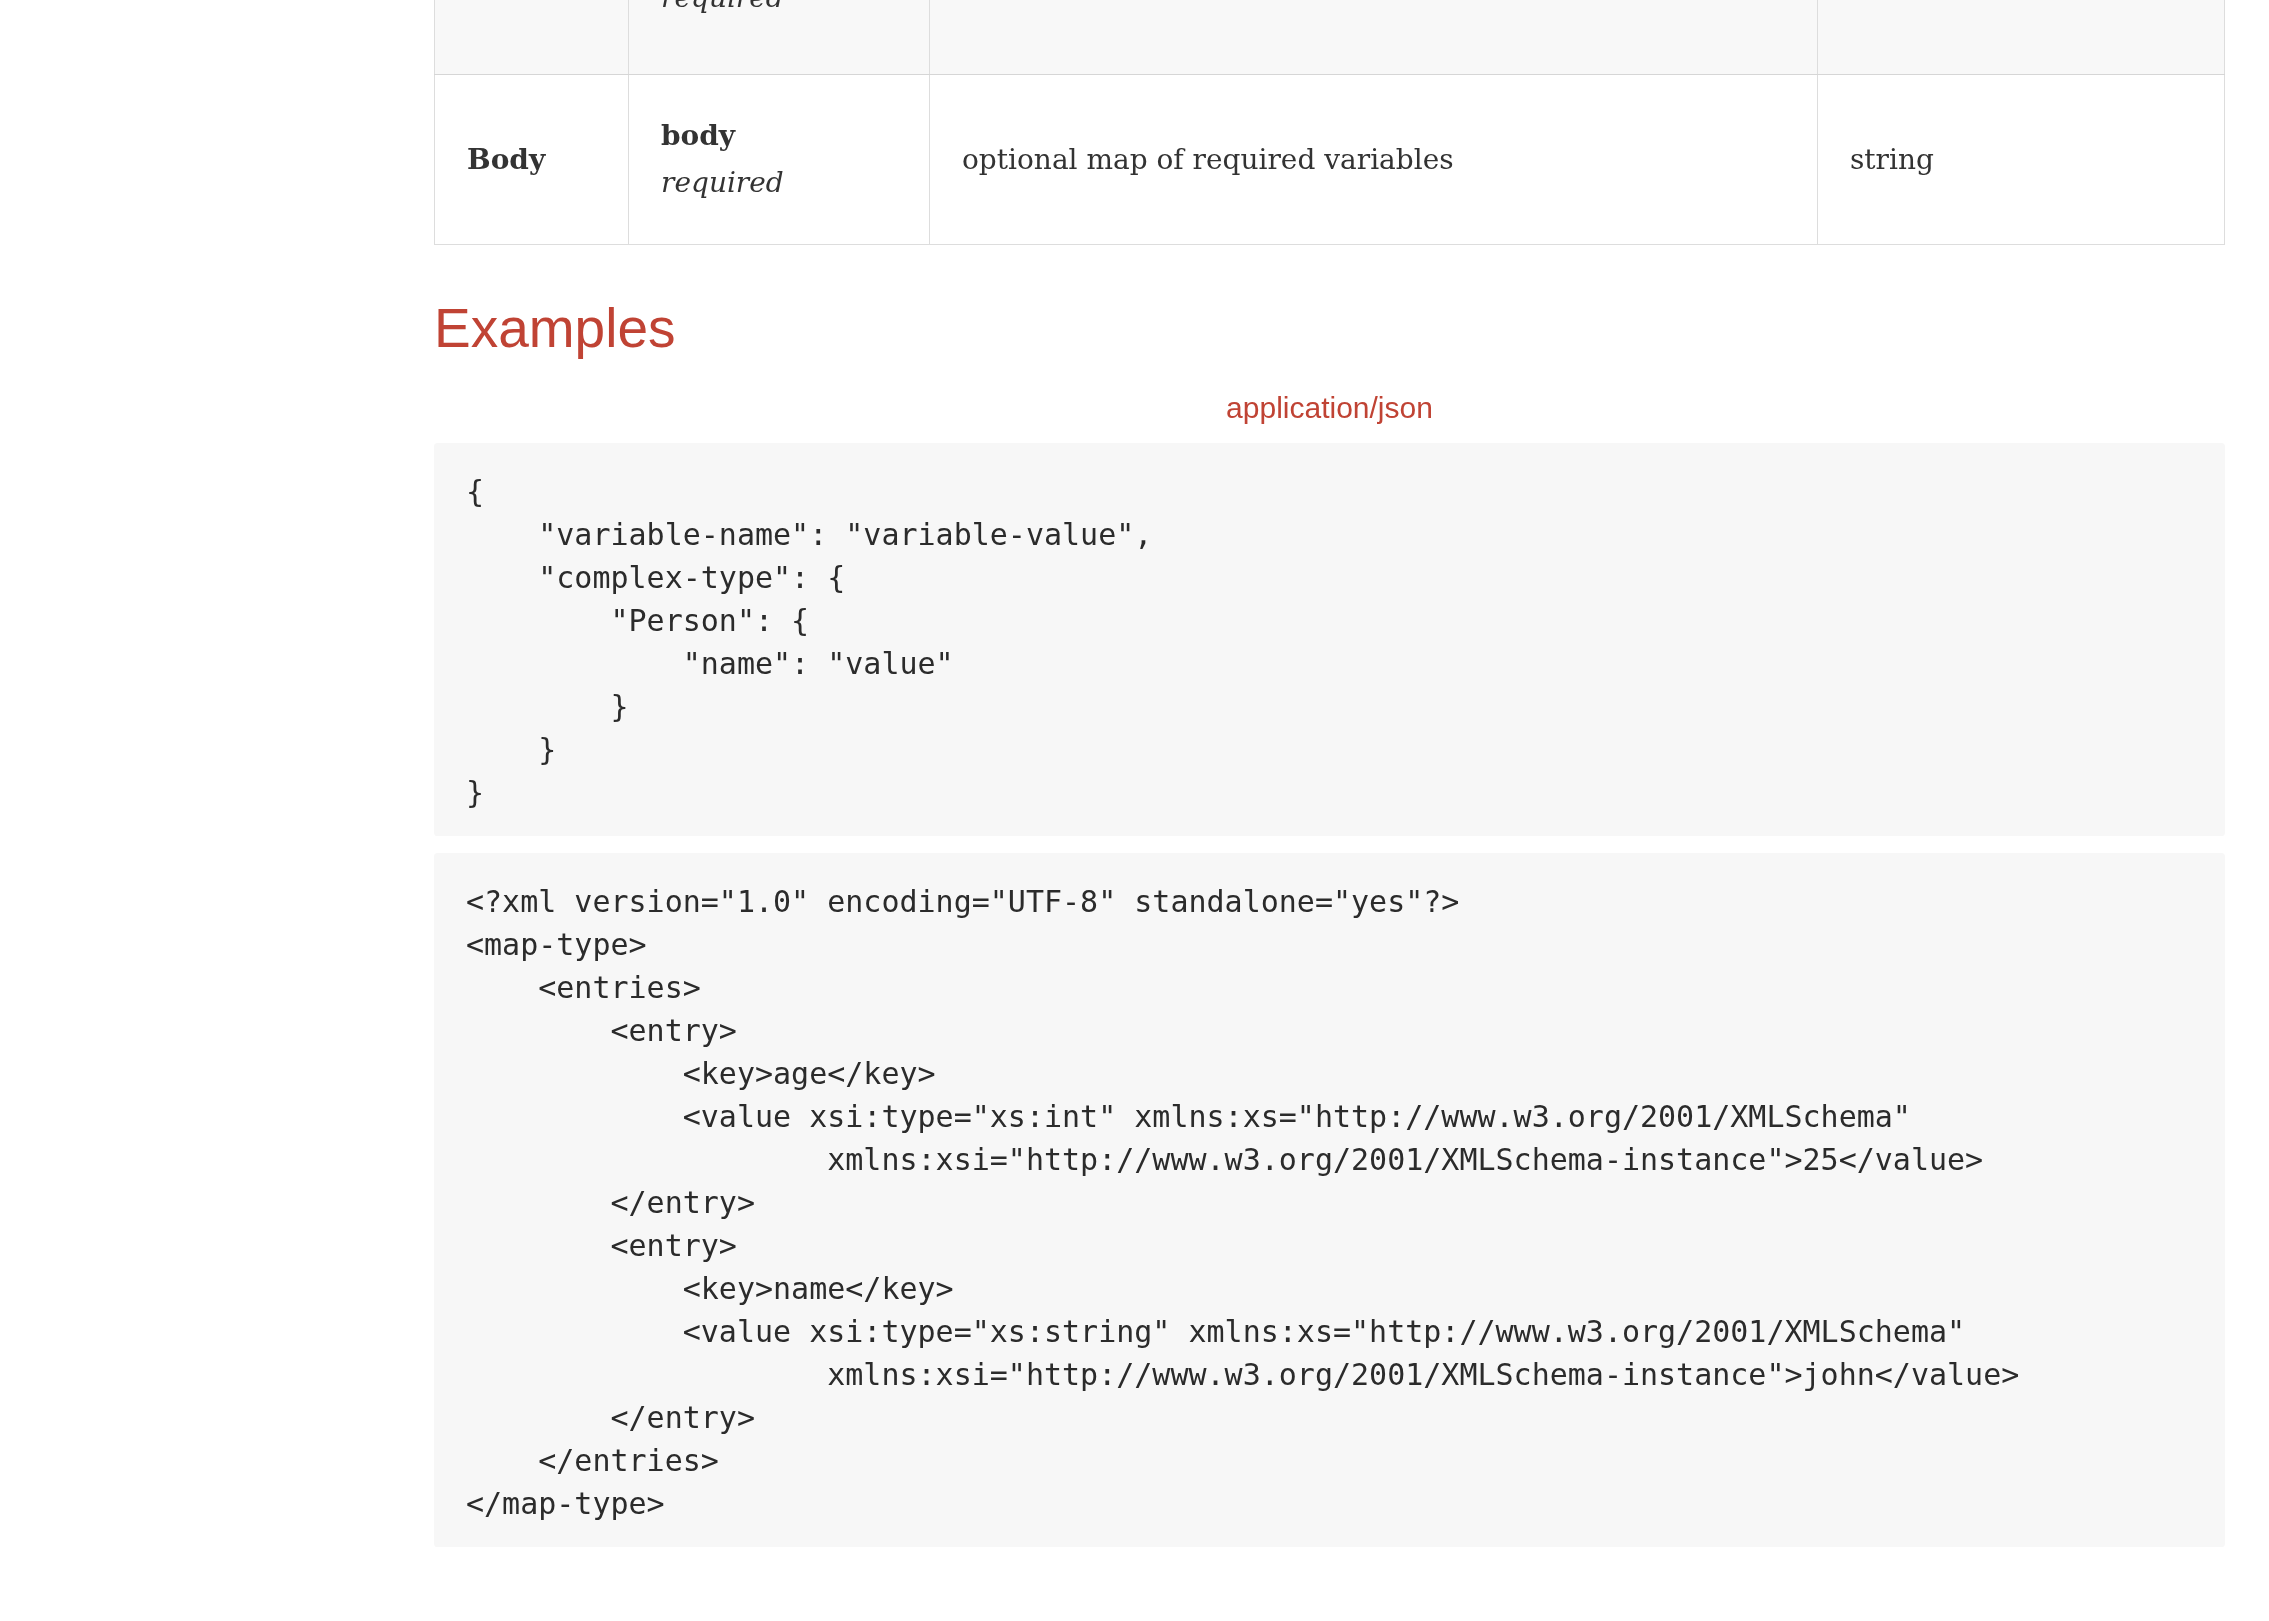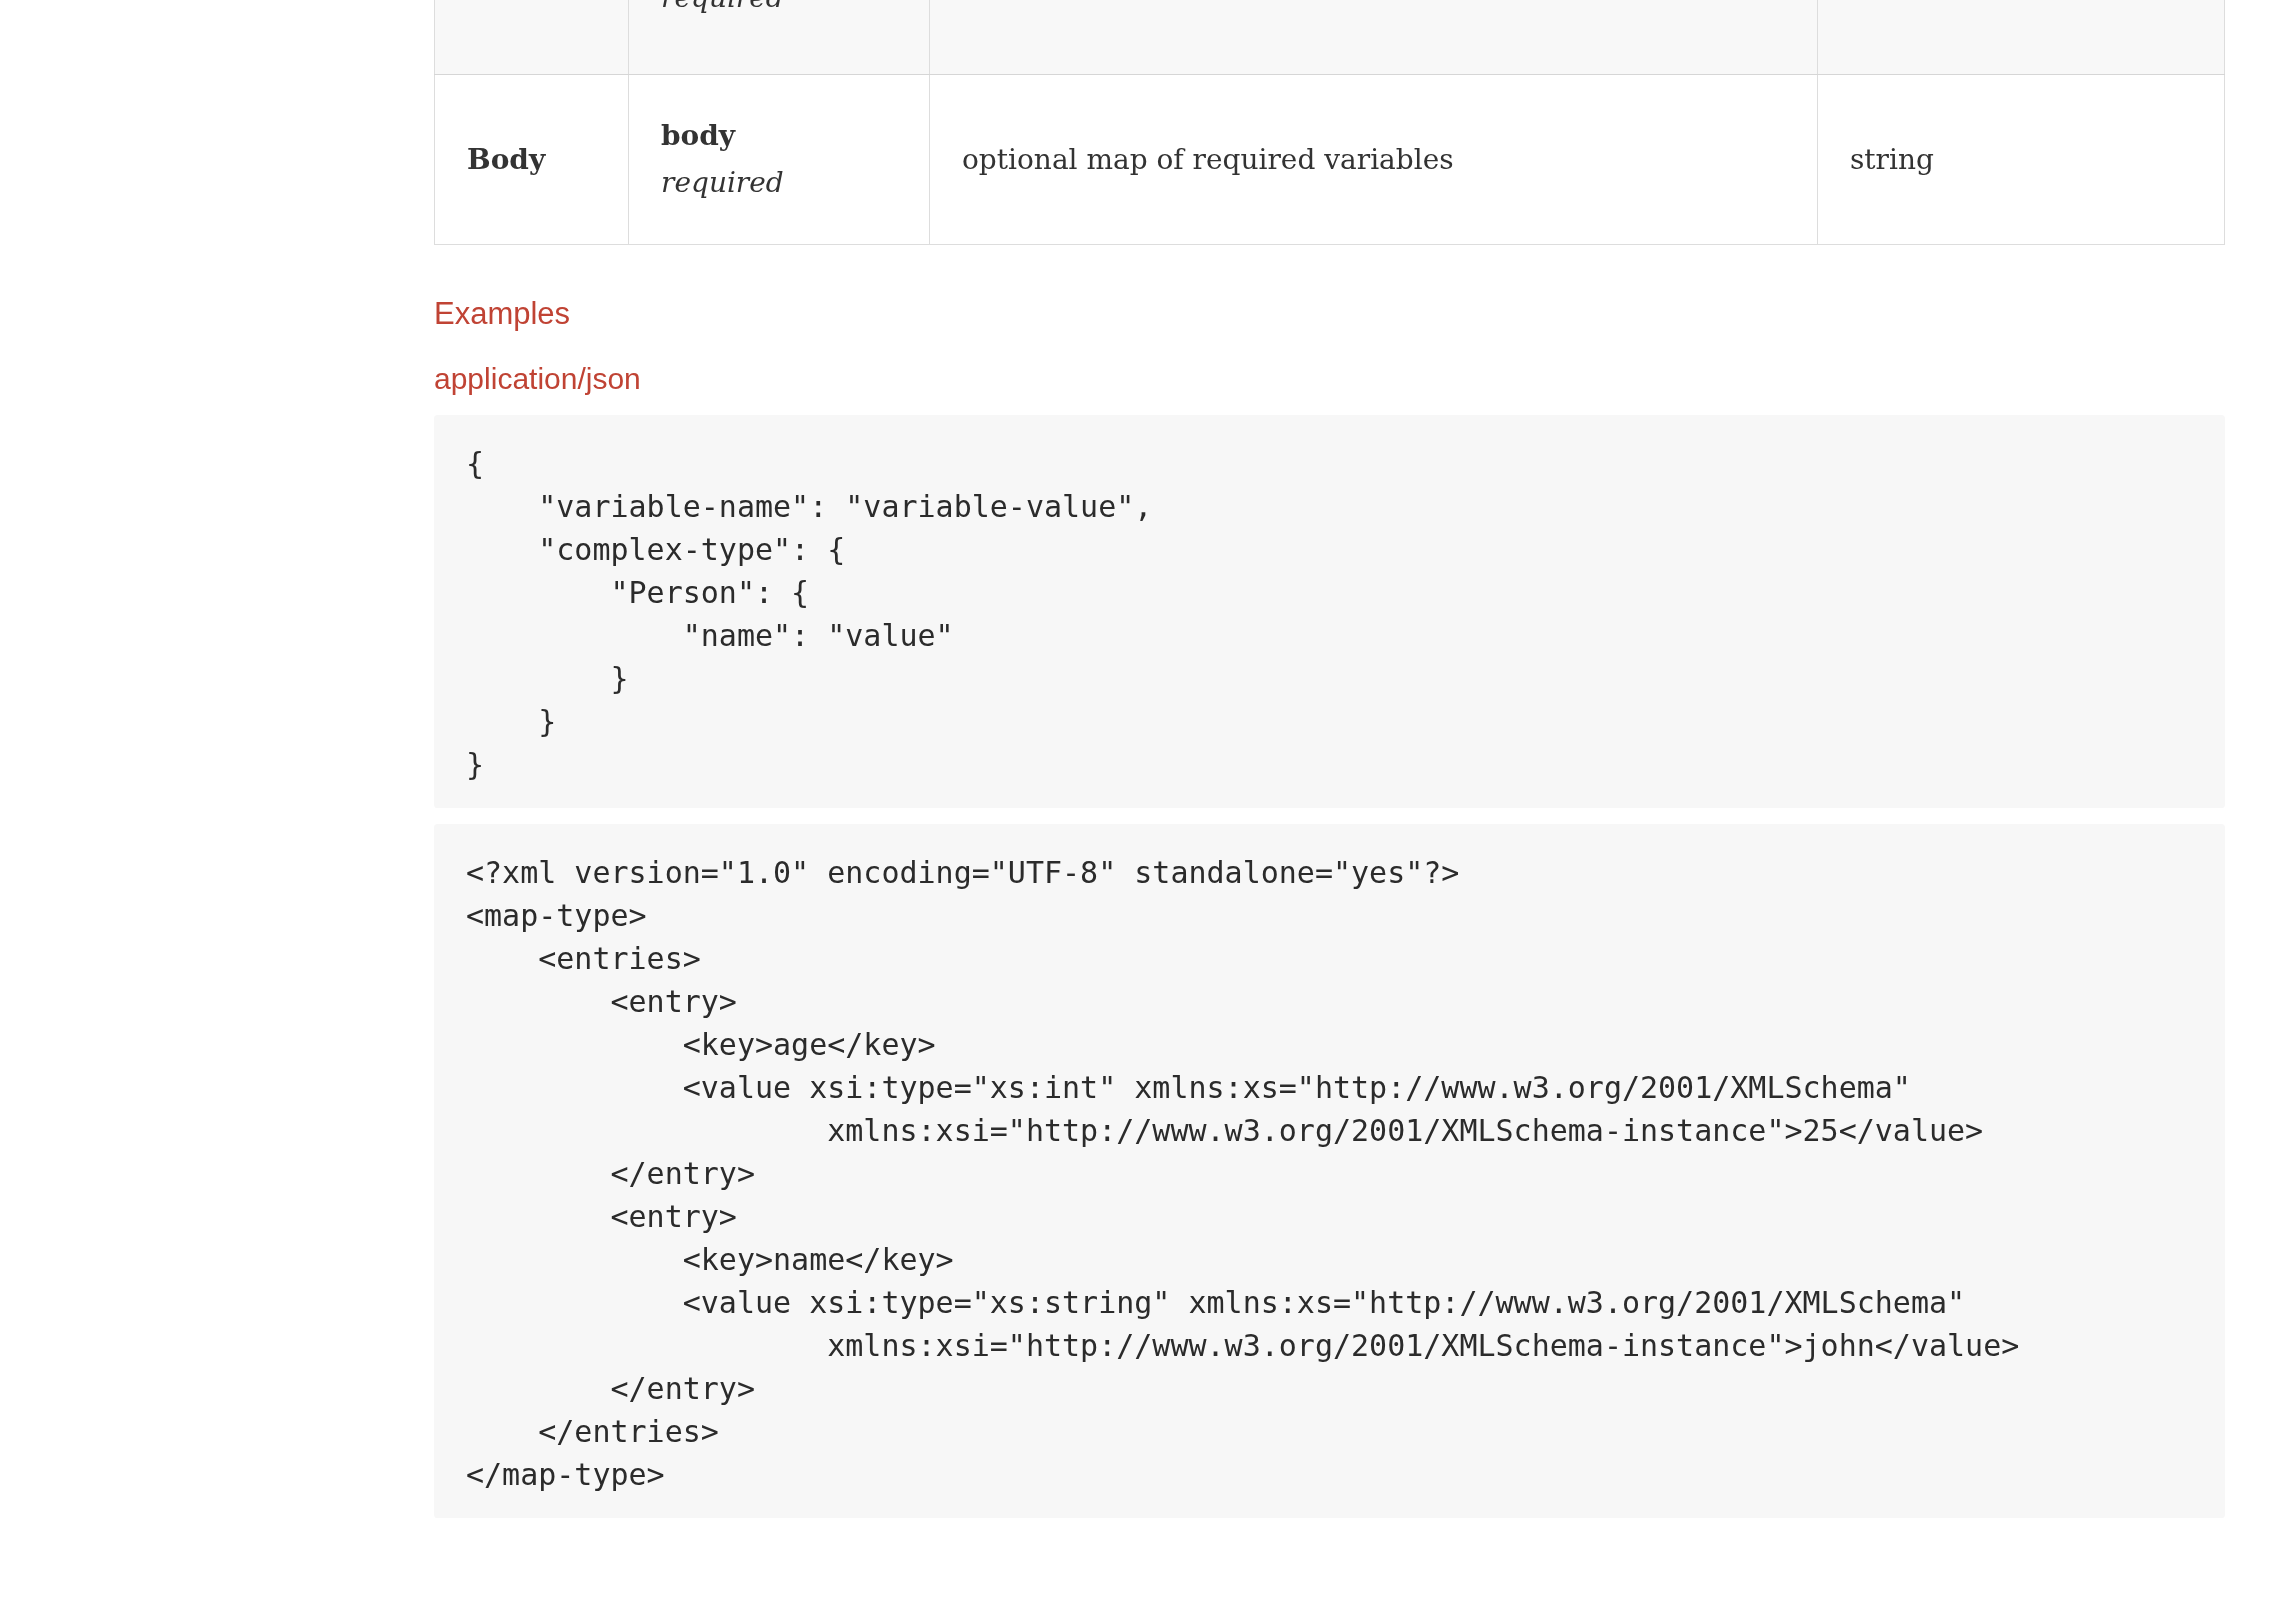--- a/index.html
+++ b/index.html
@@ -55,32 +55,32 @@
   }
   tr.main-row td { height:170px; background:#ffffff; }
   .cell-bold { font-weight:bold; }
   .param-name { font-weight:bold; line-height:1.65; }
   .param-attr { font-style:italic; line-height:1.65; }
   
   h2.examples {
     margin:50px 0 0 0;
     font-family:"Liberation Sans", sans-serif;
     font-weight:300;
-    font-size:31px;
+    font-size:55px;
     line-height:1.2;
     color:var(--accent);
   }
   h3.content-type {
     font-family:"Liberation Sans", sans-serif;
     font-weight:300;
     font-size:30px;
     line-height:1.3;
     color:var(--accent);
   }
-  h3.ct-json { margin-top:27px; }
+  h3.ct-json { margin-top:27px;text-align:center; }
   h3.ct-xml  { margin-top:46px; }
   
   pre.codeblock {
     margin-top:16.4px;
     background:var(--code-bg);
     border-radius:3.6px;
     padding:27px 32px 22px 32px;
     font-family:"DejaVu Sans Mono", monospace;
     font-size:30px;
     line-height:43px;

